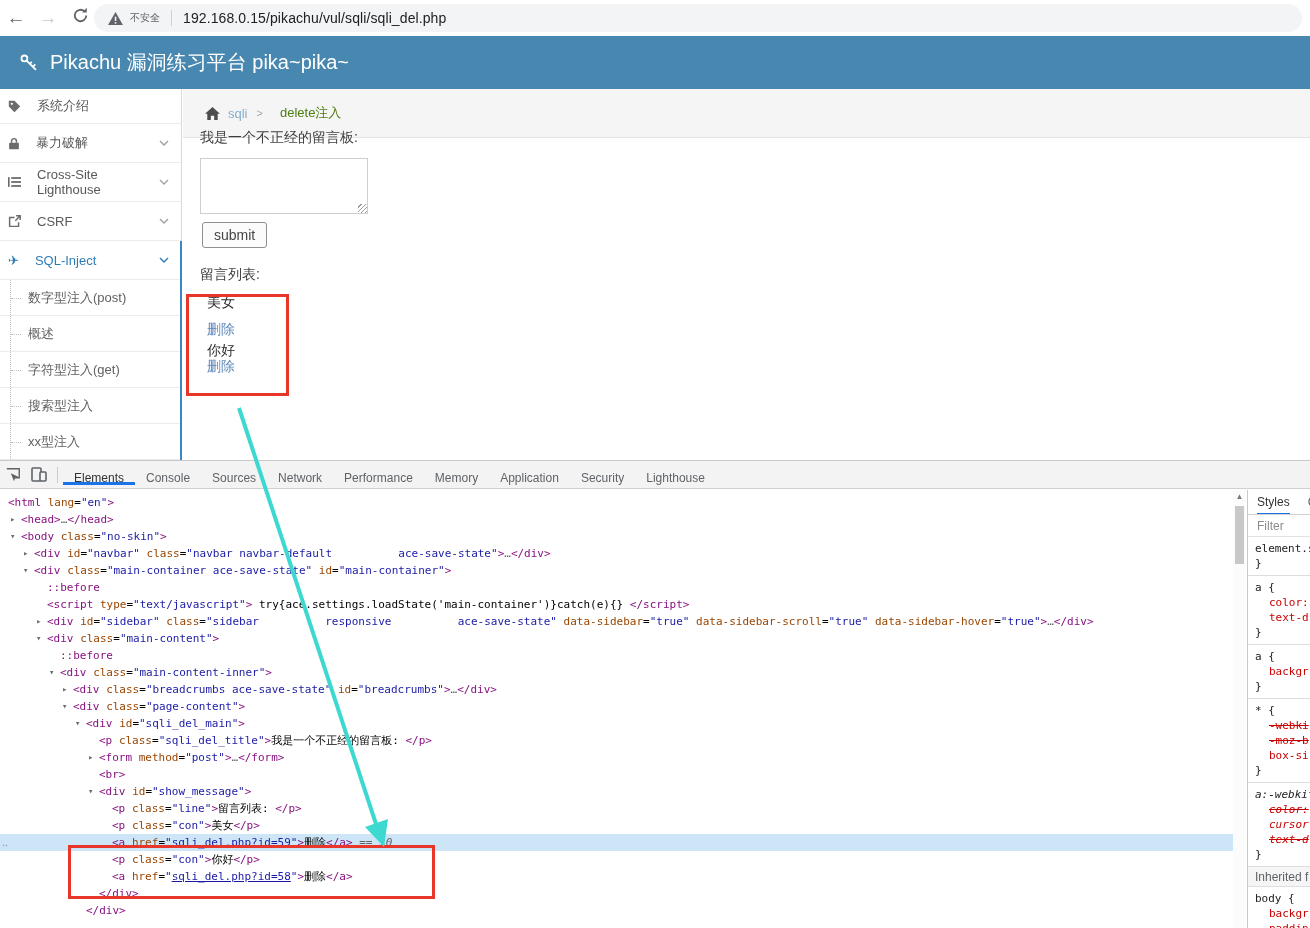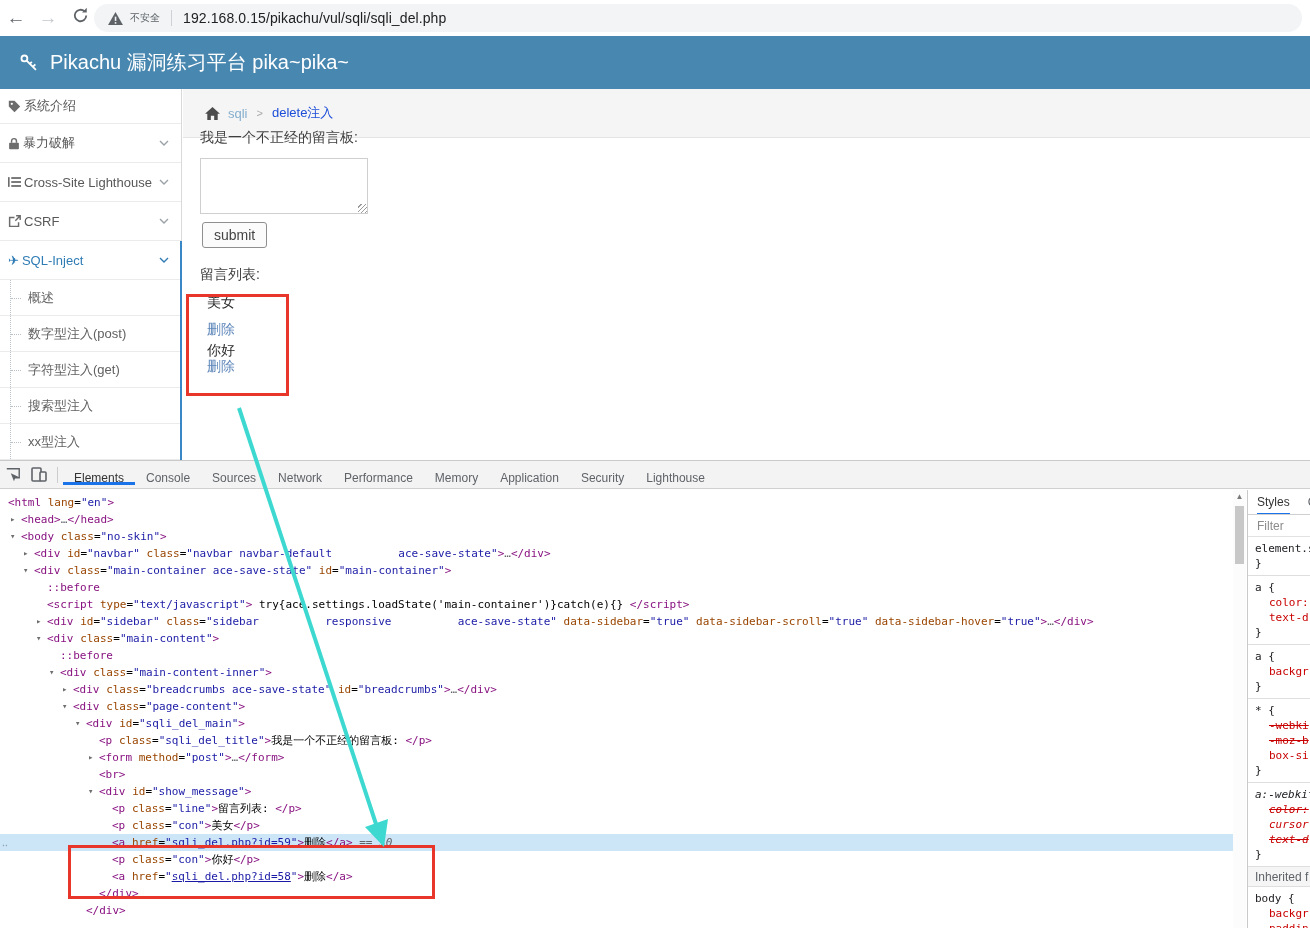--- a/index.html
+++ b/index.html
@@ -20,35 +20,35 @@
   #omnibox .url { font-size:14px; color:#202124; letter-spacing:0.1px; }
 
   
   #app-header { position:absolute; left:0; top:36px; width:100%; height:53px; background:#4887af; display:flex; align-items:center; padding-left:18px; }
   #app-header .title { color:#fff; font-size:20px; margin-left:10px; }
 
   
   #sidebar { position:absolute; left:0; top:89px; width:182px; height:371px; background:#fff; border-right:1px solid #d9d9d9; }
   .side-item { height:39px; border-bottom:1px solid #ebebeb; display:flex; align-items:center; padding-left:8px; color:#585858; font-size:13px; cursor:pointer; }
   .side-item:first-child { height:35px; }
-  .side-item .lbl { margin-left:3px; }
+  .side-item .lbl { margin-left:16px; }
   .side-item .chev { margin-left:auto; margin-right:12px; color:#9aa2a8; }
   .side-item.active { color:#2f7cb5; }
   .side-item.active .chev { color:#2f7cb5; }
   .sub-item { height:36px; border-bottom:1px solid #ebebeb; display:flex; align-items:center; padding-left:28px; color:#616161; font-size:13px; position:relative; cursor:pointer; }
   .sub-item::before { content:""; position:absolute; left:10px; top:0; bottom:0; border-left:1px dotted #b9c1c8; }
   .sub-item::after  { content:""; position:absolute; left:11px; top:50%; width:10px; border-top:1px dotted #b9c1c8; }
   #side-active-line { position:absolute; right:-1px; top:152px; bottom:0; width:2px; background:#3a87c8; }
 
   
   #main { position:absolute; left:183px; top:89px; width:1127px; height:371px; background:#fff; }
   #breadcrumb-bar { height:49px; background:#f5f5f5; border-bottom:1px solid #e4e4e4; display:flex; align-items:center; padding-left:22px; font-size:13px; }
   #breadcrumb-bar .bc-link { color:#85aecd; margin:0 9px 0 8px; cursor:pointer; }
   #breadcrumb-bar .bc-sep { color:#a9a9a9; font-size:11px; }
-  #breadcrumb-bar .bc-page { color:#1d4ed8; margin-left:9px; }
+  #breadcrumb-bar .bc-page { color:#4d7c0f; margin-left:17px; }
   #board-title { position:absolute; left:17px; top:40px; font-size:14px; color:#3f3f3f; }
   #comment-box { position:absolute; left:17px; top:69px; width:168px; height:56px; border:1px solid #cfcfcf; background:#fff; resize:none; outline:none; }
   #resize-grip { position:absolute; left:175px; top:115px; width:9px; height:9px; background:repeating-linear-gradient(135deg,transparent 0 2px,#9a9a9a 2px 3px); }
   #submit-btn { position:absolute; left:19px; top:133px; padding:4px 11px; font-size:14px; color:#454545; background:#fbfbfb; border:1px solid #8f8f8f; border-radius:3px; font-family:"Liberation Sans",sans-serif; cursor:pointer; }
   #list-title { position:absolute; left:17px; top:177px; font-size:14px; color:#3f3f3f; }
   #message-list { position:absolute; left:24px; top:205px; font-size:14px; }
   .msg-text { height:16px; color:#2c2c2c; }
   .msg-action { height:16px; color:#5e87ba; cursor:pointer; display:block; }
   .mb11 { margin-bottom:11px; } .mb5 { margin-bottom:5px; }
 
@@ -194,24 +194,24 @@
         <span class="lbl">SQL-Inject</span>
         <span class="ic chev">
           <svg width="10" height="6" viewBox="0 0 10 6">
             <polyline points="1,1 5,5 9,1" fill="none" stroke="currentColor" stroke-width="1.4"></polyline>
           </svg>
         </span>
       </div>
     </div>
   <div id="sidebar-submenu">
       <div class="sub-item">
+        <span>数字型注入(post)</span>
+      </div>
+      <div class="sub-item">
         <span>概述</span>
-      </div>
-      <div class="sub-item">
-        <span>数字型注入(post)</span>
       </div>
       <div class="sub-item">
         <span>字符型注入(get)</span>
       </div>
       <div class="sub-item">
         <span>搜索型注入</span>
       </div>
       <div class="sub-item">
         <span>xx型注入</span>
       </div>

